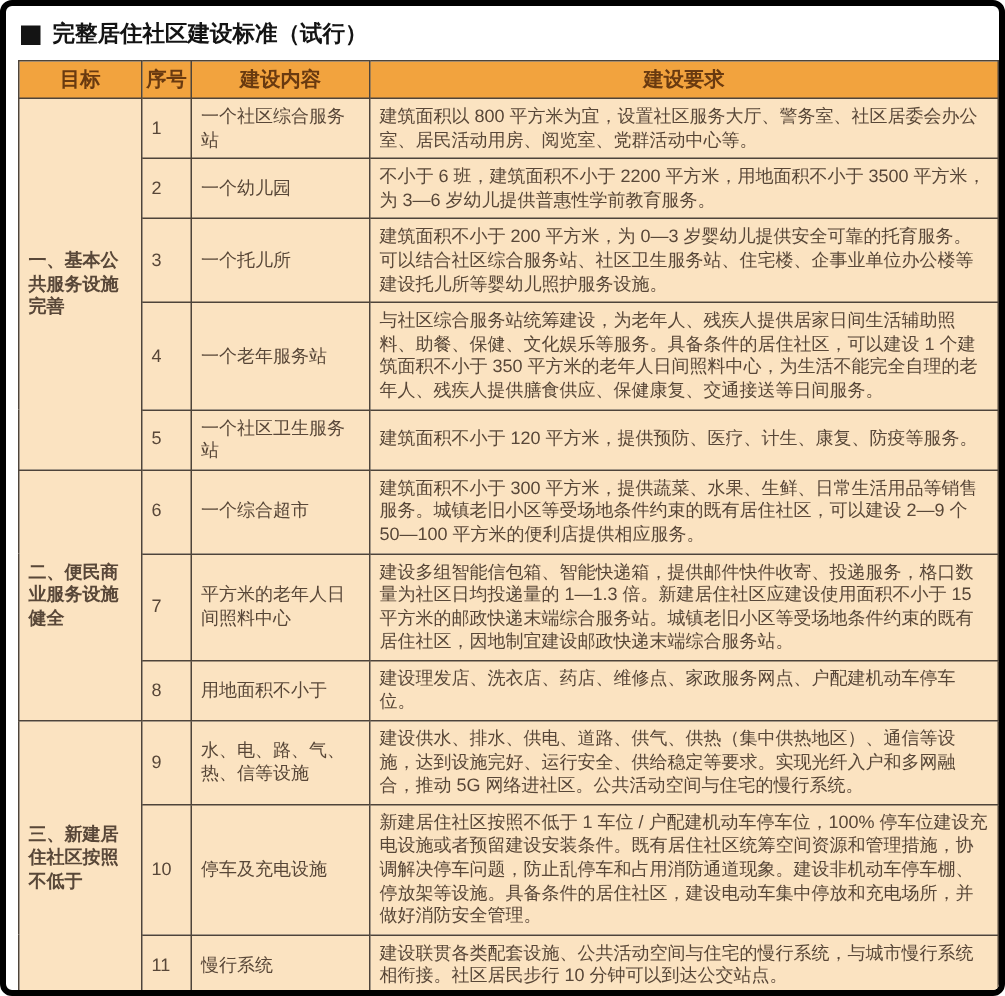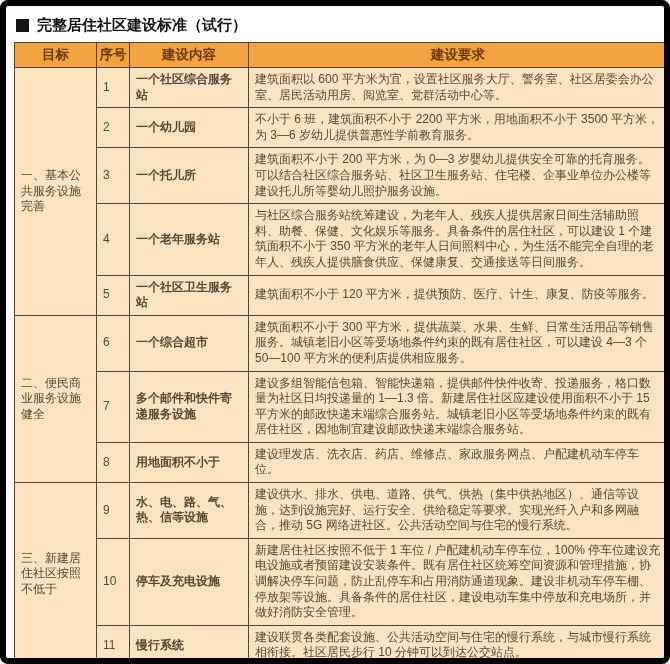--- a/index.html
+++ b/index.html
@@ -5,21 +5,21 @@
   * { box-sizing: border-box; }
   html, body {
     margin: 0; padding: 0;
     width: 670px; height: 664px;
     background: #ffffff;
     font-family: "Liberation Sans", "DejaVu Sans", sans-serif;
   }
   .frame {
     position: relative;
     width: 670px; height: 664px;
-    border: 6px solid #000000;
+    border: 4px solid #000000;
     border-radius: 8px;
     background: #ffffff;
     overflow: hidden;
   }
   .title-row {
     display: flex;
     align-items: center;
     padding: 9px 10px 7px 10px;
     color: #141414;
     font-weight: bold;
@@ -57,33 +57,33 @@
     line-height: 1.3;
     padding: 4px 6px;
     vertical-align: middle;
     text-align: left;
   }
   col.c-goal    { width: 82px; }
   col.c-no      { width: 33px; }
   col.c-content { width: 119px; }
   col.c-req     { width: auto; }
   td.goal {
-    font-weight: normal;
+    font-weight: bold;
     color: #5c3a16;
     font-size: 13px;
     text-align: center;
     line-height: 1.55;
     padding: 2px 3px;
   }
   td.no {
     text-align: center;
     padding: 4px 2px;
   }
   td.content {
-    font-weight: bold;
+    font-weight: normal;
     color: #5c3a16;
     font-size: 12.5px;
     line-height: 1.35;
   }
 </style>
 </head>
 <body>
 
 <div class="frame">
 
@@ -106,21 +106,21 @@
         <th>建设内容</th>
         <th>建设要求</th>
       </tr>
     </thead>
     <tbody>
 
       <tr>
         <td class="goal" rowspan="5">一、基本公共服务设施完善</td>
         <td class="no">1</td>
         <td class="content">一个社区综合服务站</td>
-        <td class="req">建筑面积以 600 平方米为宜，设置社区服务大厅、警务室、社区居委会办公室、居民活动用房、阅览室、党群活动中心等。</td>
+        <td class="req">建筑面积以 800 平方米为宜，设置社区服务大厅、警务室、社区居委会办公室、居民活动用房、阅览室、党群活动中心等。</td>
       </tr>
       <tr>
         <td class="no">2</td>
         <td class="content">一个幼儿园</td>
         <td class="req">不小于 6 班，建筑面积不小于 2200 平方米，用地面积不小于 3500 平方米，为 3—6 岁幼儿提供普惠性学前教育服务。</td>
       </tr>
       <tr>
         <td class="no">3</td>
         <td class="content">一个托儿所</td>
         <td class="req">建筑面积不小于 200 平方米，为 0—3 岁婴幼儿提供安全可靠的托育服务。可以结合社区综合服务站、社区卫生服务站、住宅楼、企事业单位办公楼等建设托儿所等婴幼儿照护服务设施。</td>
@@ -133,25 +133,25 @@
       <tr>
         <td class="no">5</td>
         <td class="content">一个社区卫生服务站</td>
         <td class="req">建筑面积不小于 120 平方米，提供预防、医疗、计生、康复、防疫等服务。</td>
       </tr>
 
       <tr>
         <td class="goal" rowspan="3">二、便民商业服务设施健全</td>
         <td class="no">6</td>
         <td class="content">一个综合超市</td>
-        <td class="req">建筑面积不小于 300 平方米，提供蔬菜、水果、生鲜、日常生活用品等销售服务。城镇老旧小区等受场地条件约束的既有居住社区，可以建设 4—3 个 50—100 平方米的便利店提供相应服务。</td>
+        <td class="req">建筑面积不小于 300 平方米，提供蔬菜、水果、生鲜、日常生活用品等销售服务。城镇老旧小区等受场地条件约束的既有居住社区，可以建设 2—9 个 50—100 平方米的便利店提供相应服务。</td>
       </tr>
       <tr>
         <td class="no">7</td>
-        <td class="content">多个邮件和快件寄递服务设施</td>
+        <td class="content">平方米的老年人日间照料中心</td>
         <td class="req">建设多组智能信包箱、智能快递箱，提供邮件快件收寄、投递服务，格口数量为社区日均投递量的 1—1.3 倍。新建居住社区应建设使用面积不小于 15 平方米的邮政快递末端综合服务站。城镇老旧小区等受场地条件约束的既有居住社区，因地制宜建设邮政快递末端综合服务站。</td>
       </tr>
       <tr>
         <td class="no">8</td>
         <td class="content">用地面积不小于</td>
         <td class="req">建设理发店、洗衣店、药店、维修点、家政服务网点、户配建机动车停车位。</td>
       </tr>
 
       <tr>
         <td class="goal" rowspan="3">三、新建居住社区按照不低于</td>

